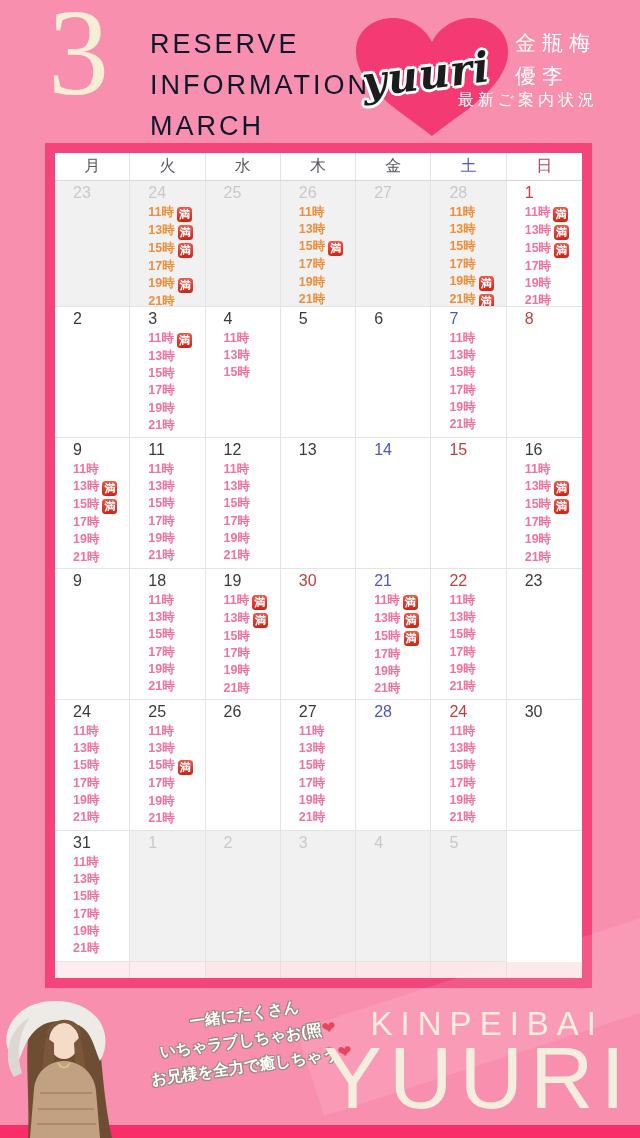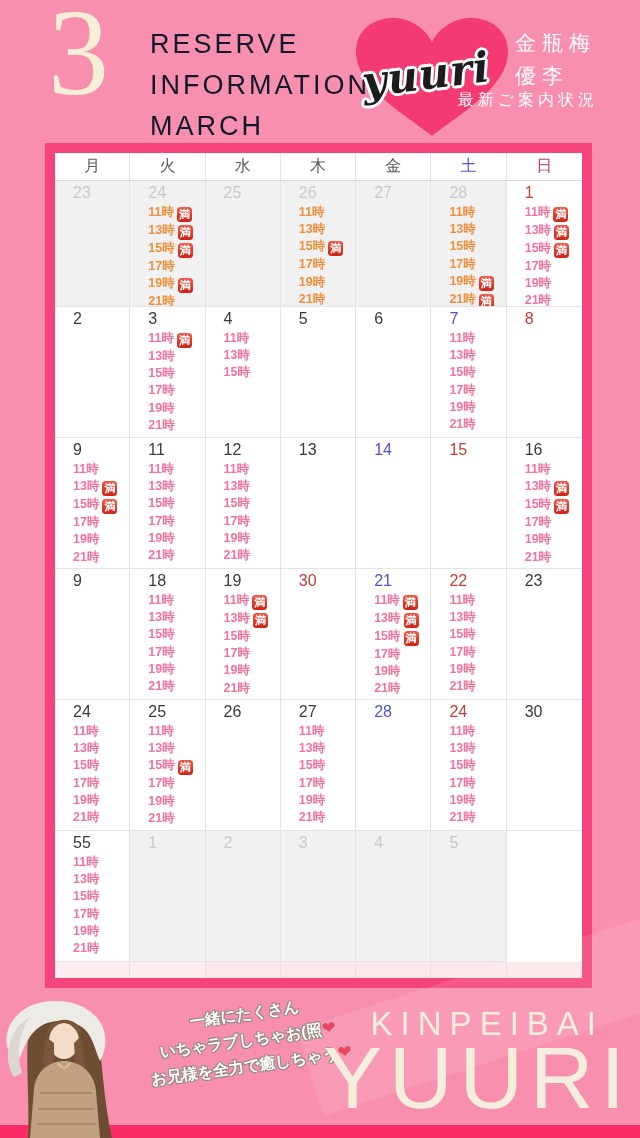--- a/index.html
+++ b/index.html
@@ -348,21 +348,21 @@
             <li>15時</li>
             <li>17時</li>
             <li>19時</li>
             <li>21時</li>
           </ul>
         </div>
         <div class="cell k-wd">
           <span class="daynum">30</span>
         </div>
         <div class="cell k-wd">
-          <span class="daynum">55</span>
+          <span class="daynum">31</span>
           <ul class="slots">
             <li>11時</li>
             <li>13時</li>
             <li>15時</li>
             <li>17時</li>
             <li>19時</li>
             <li>21時</li>
           </ul>
         </div>
         <div class="cell k-next">

